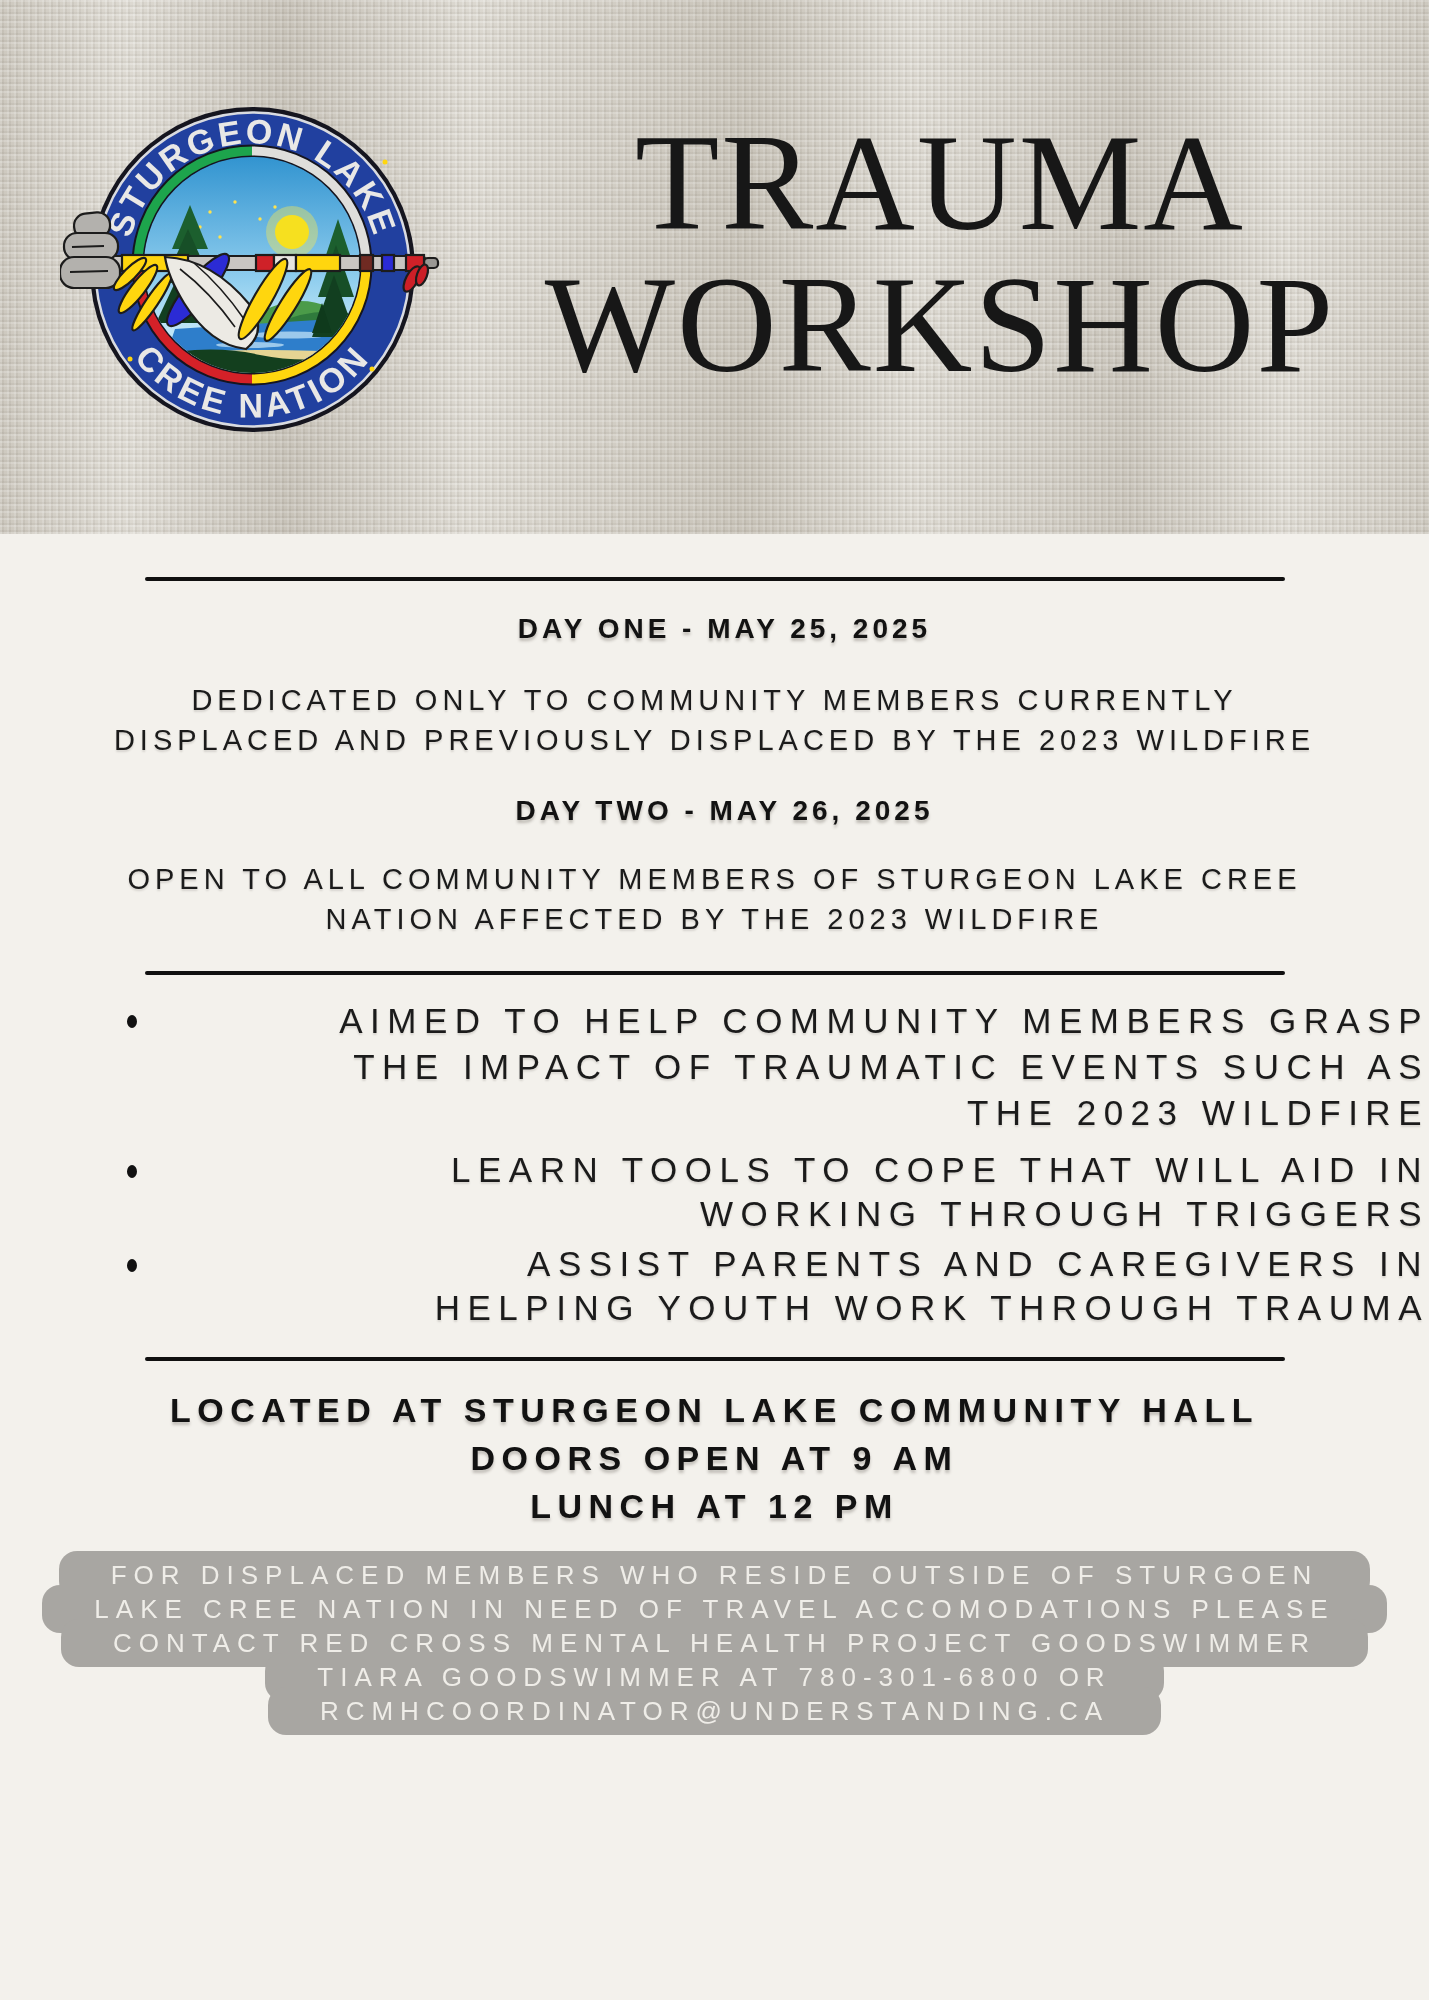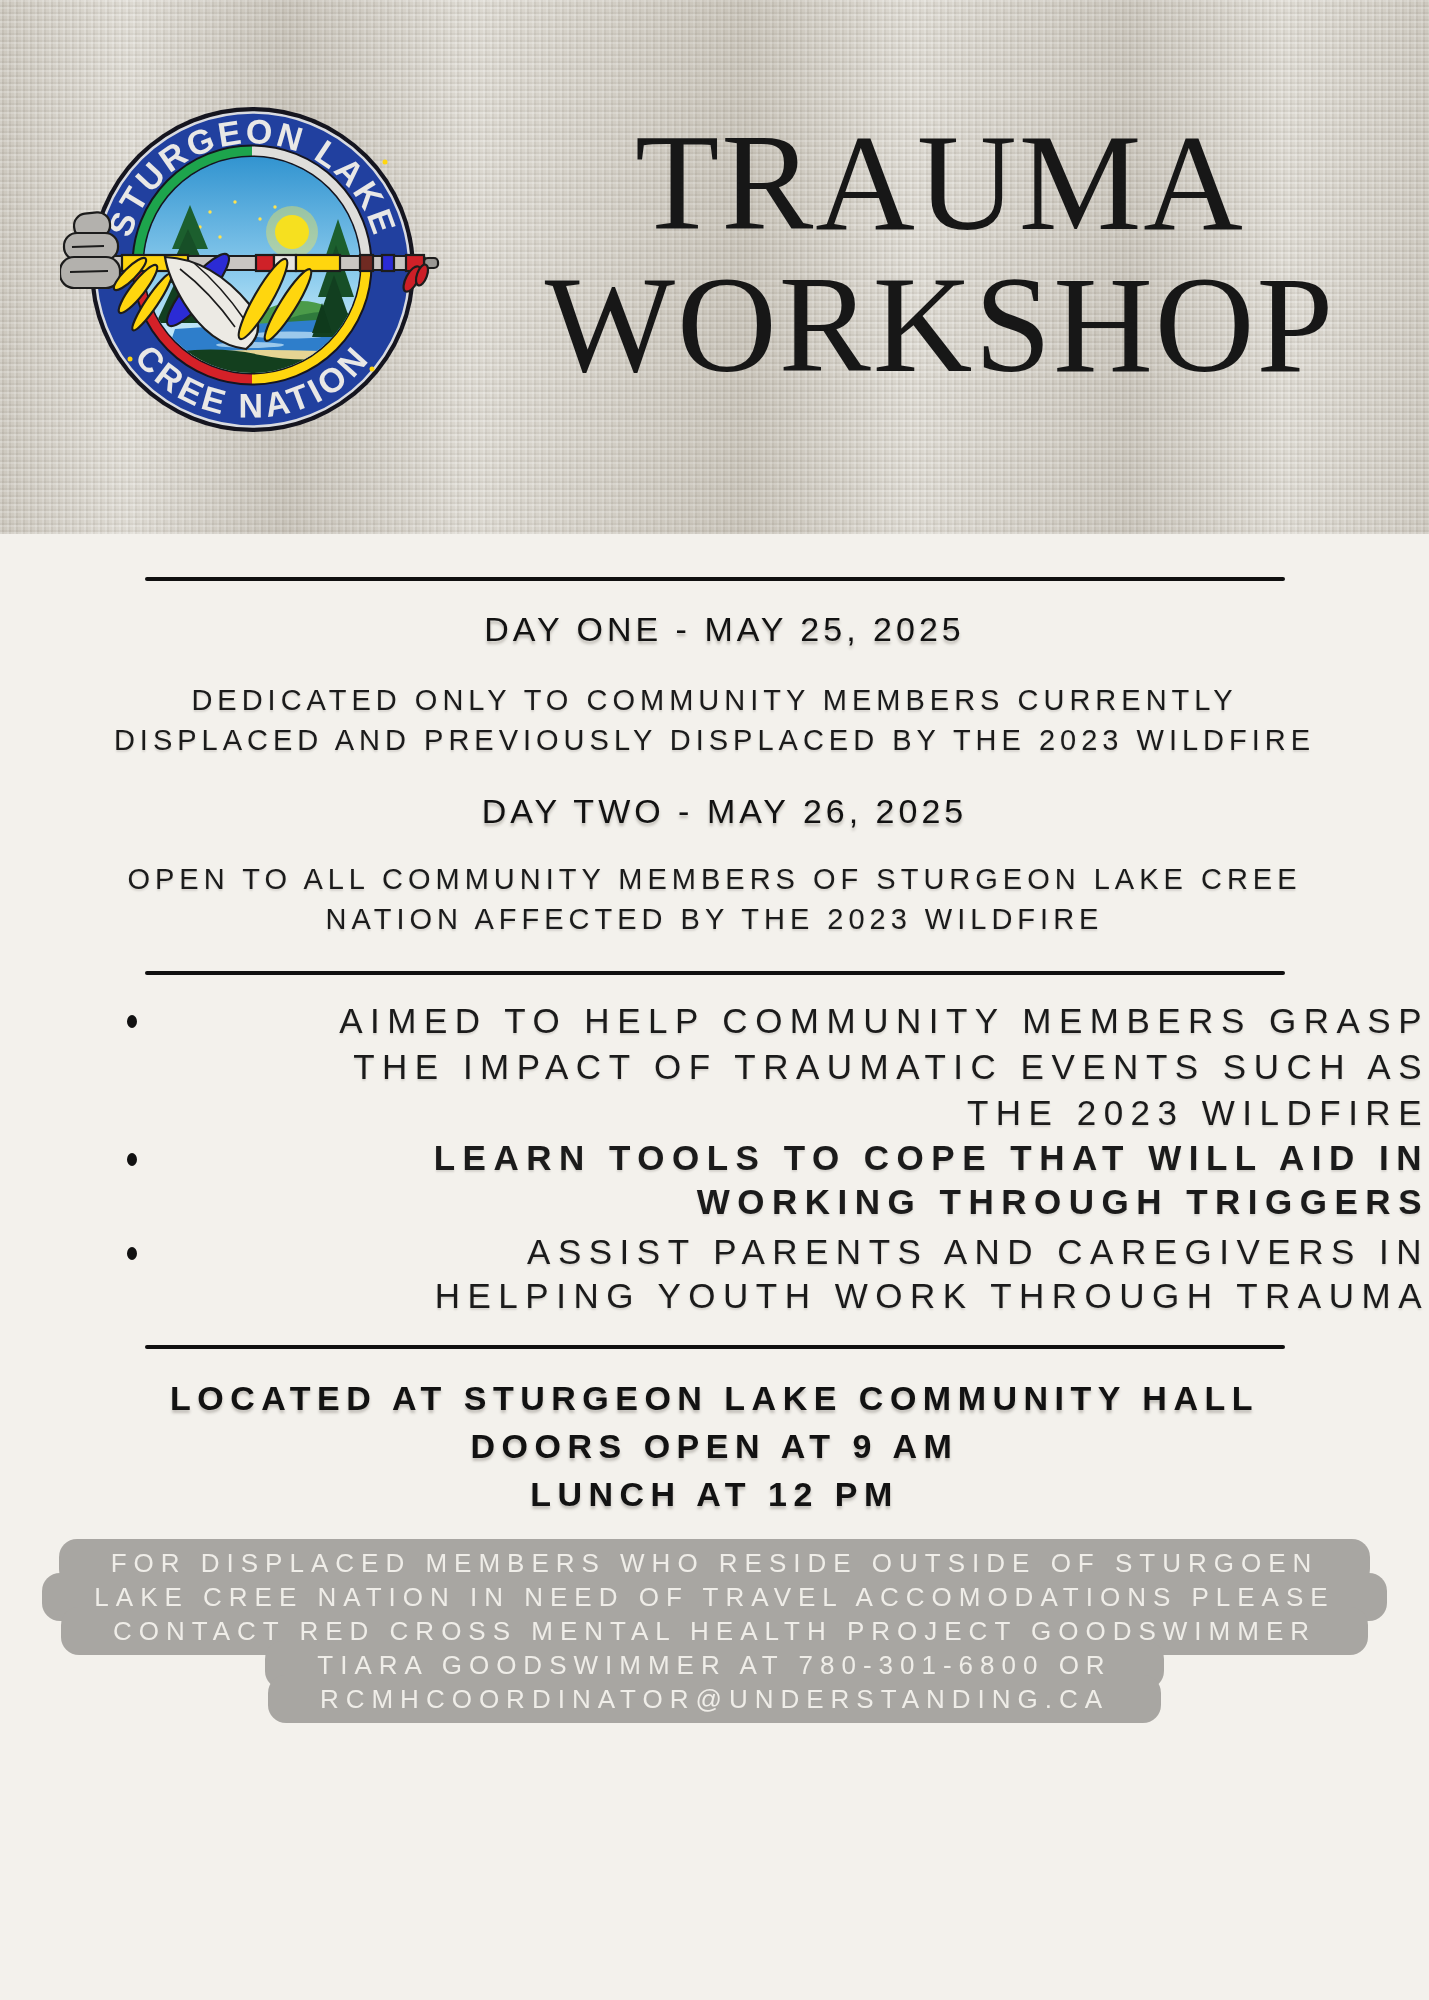--- a/index.html
+++ b/index.html
@@ -51,42 +51,42 @@
   }
   .divider{
     width:1140px;height:4px;margin:0 auto;
     background:#101010;border-radius:2px;
   }
   .div1{margin-top:43px;}
   .div2{margin-top:32px;}
   .div3{margin-top:27px;}
   .day-heading{
     margin-top:23px;
-    font-size:34px;line-height:50px;letter-spacing:4px;
-    font-weight:normal;color:#121212;
+    font-size:28px;line-height:50px;letter-spacing:4px;
+    font-weight:bold;color:#121212;
     text-shadow:0 3px 3px rgba(70,62,54,.30);
     margin-left:20px;
   }
   .day-heading.two{margin-top:26px;}
   .day-para{
     margin-top:26px;
     font-size:29px;line-height:40px;letter-spacing:5px;
     color:#1b1b1b;
     text-shadow:0 2px 2px rgba(70,62,54,.16);
   }
   .day-para.two{margin-top:23px;}
   .bullets{margin-top:23px;text-align:right;}
   .bullet-item{position:relative;}
   .bullet-item .lines{
     font-size:35px;line-height:46px;letter-spacing:7.5px;
     color:#1b1b1b;
     text-shadow:0 2px 2px rgba(70,62,54,.16);
   }
   .bullet-item.b2 .lines,.bullet-item.b3 .lines{line-height:44px;}
-  .bullet-item.b2{margin-top:0;font-weight:bold;}
+  .bullet-item.b2{margin-top:12px;}
   .bullet-item.b3{margin-top:6px;}
   .bullet-dot{
     position:absolute;left:127px;top:17px;
     width:10px;height:13px;border-radius:50%;
     background:#111;
   }
   .location{
     margin-top:25px;
     font-size:34px;line-height:48px;letter-spacing:6.5px;
     font-weight:bold;color:#121212;

